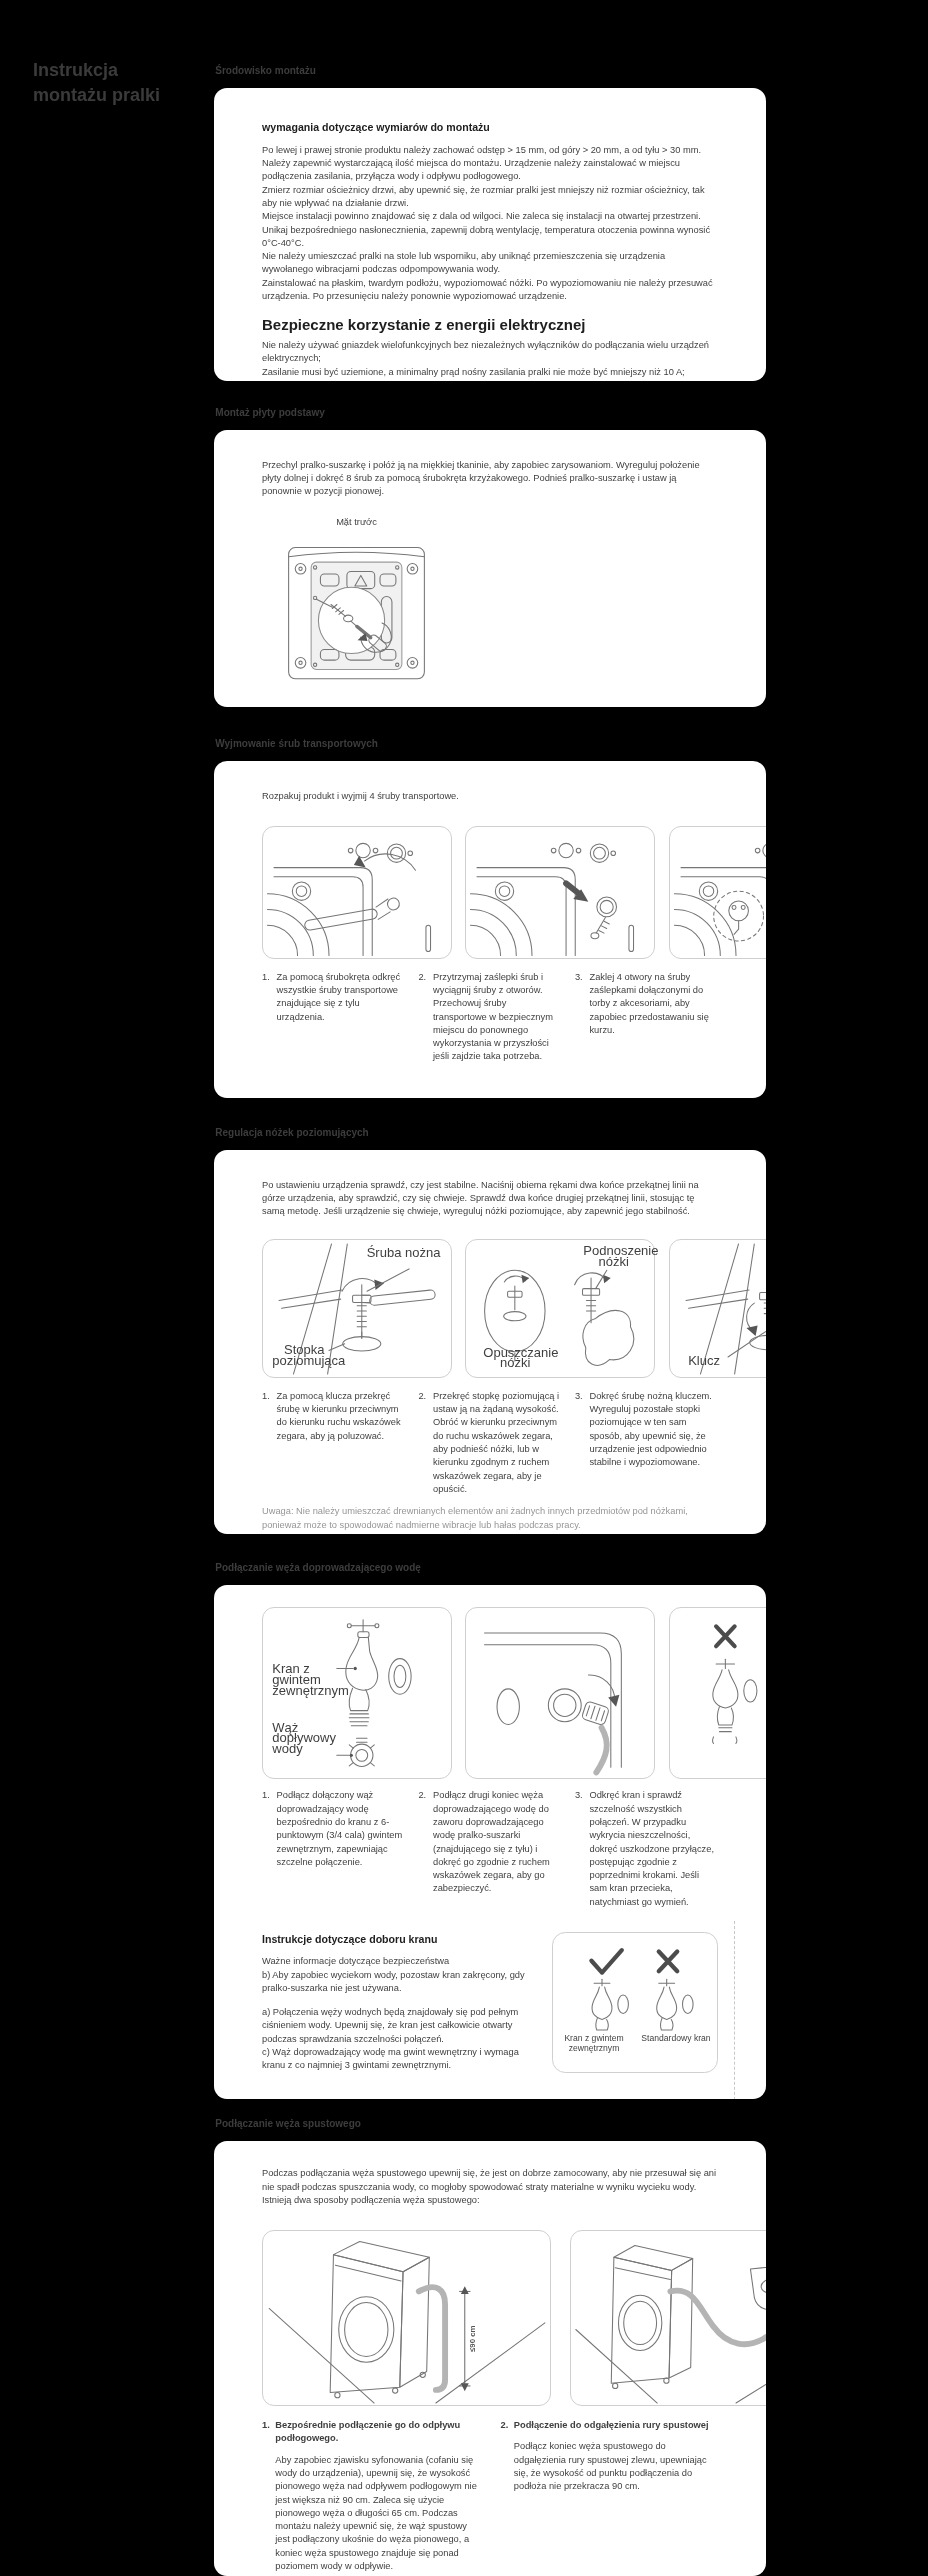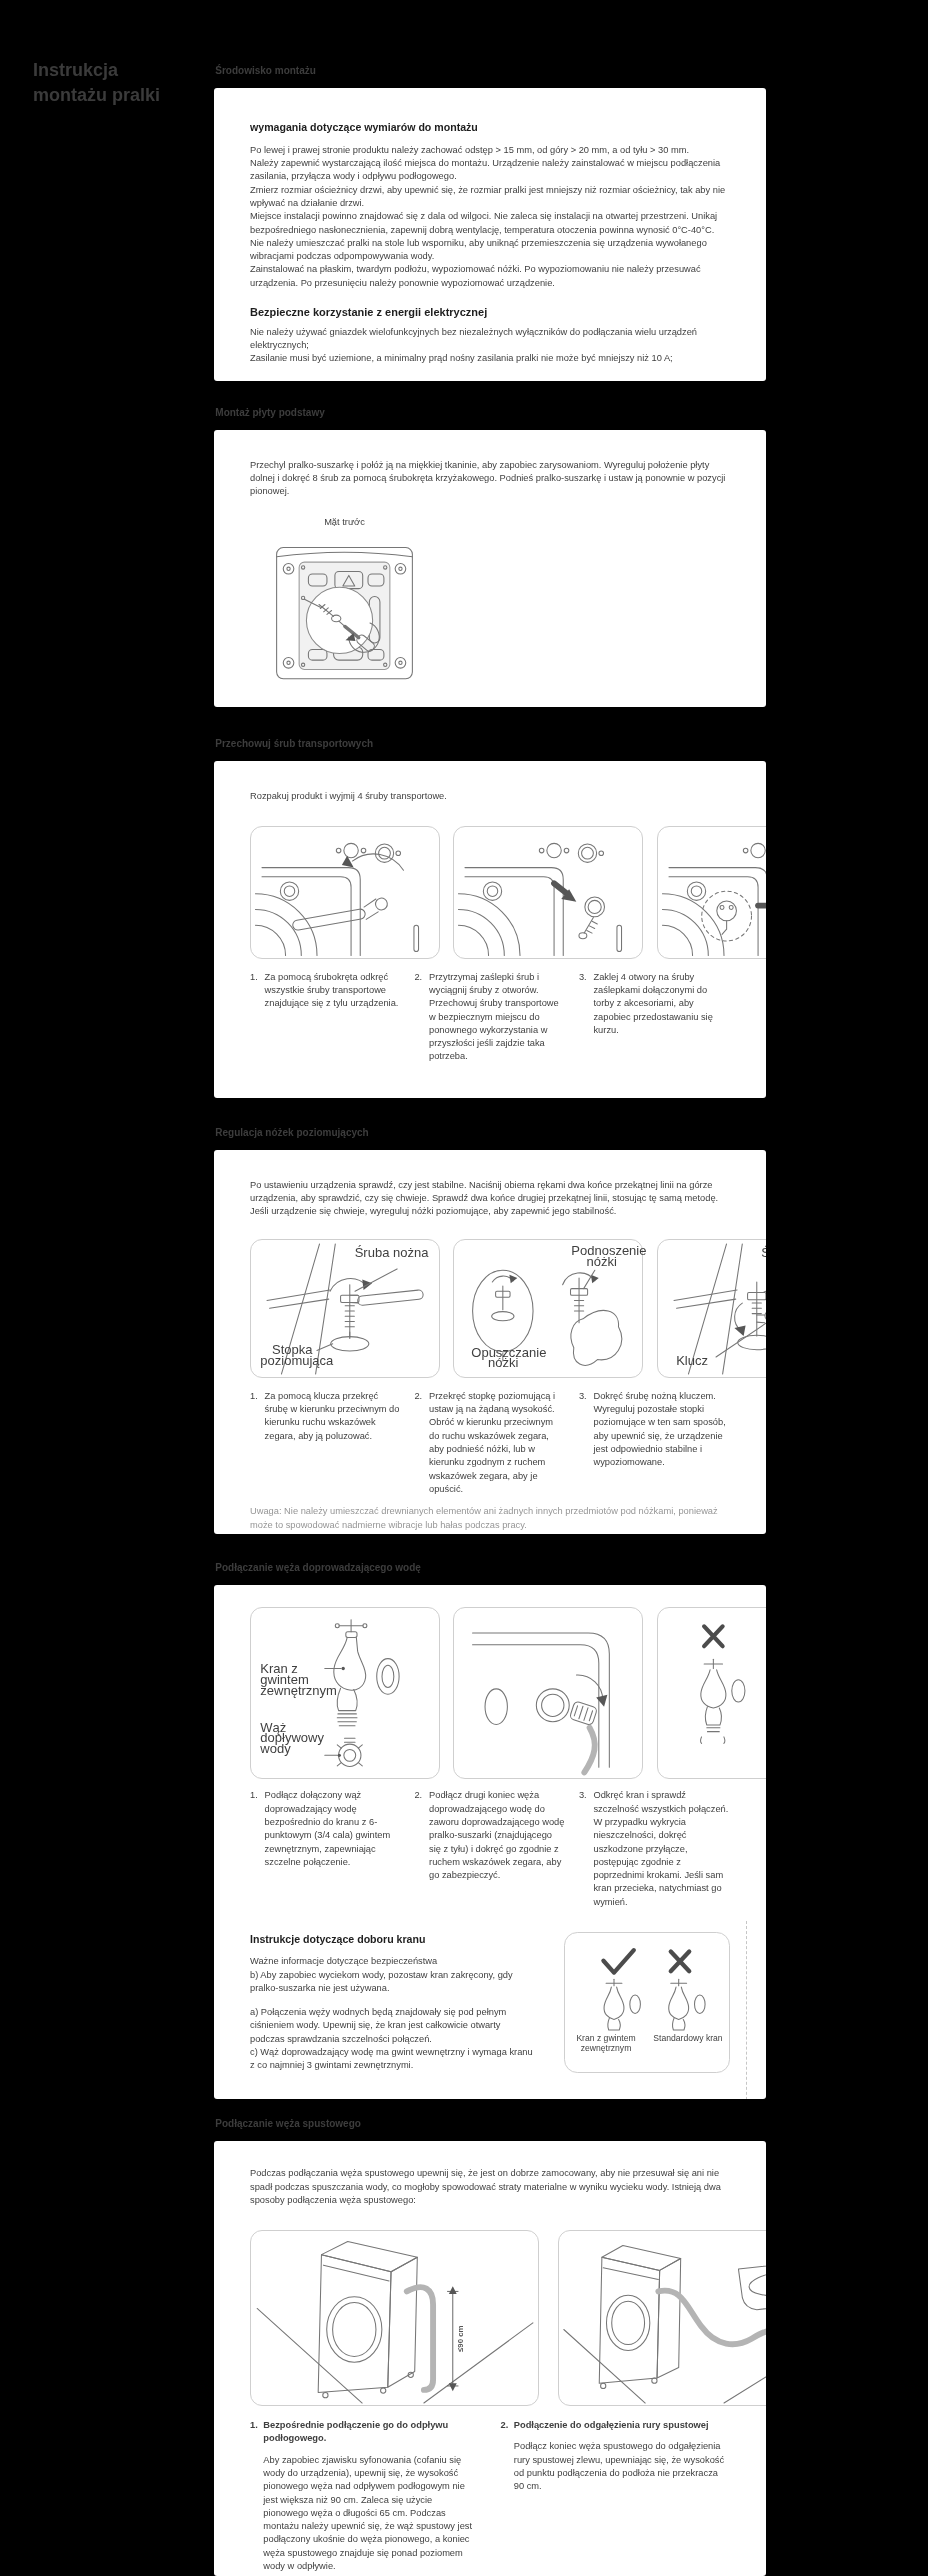--- a/index.html
+++ b/index.html
@@ -2,25 +2,25 @@
 <html style="font-size:10.6px"><head>
 <meta charset="utf-8">
 <style>
   html,body{margin:0;padding:0;background:#000;}
   .page{position:relative;width:929px;height:2576px;background:#000;overflow:hidden;
         font-family:"Liberation Sans",sans-serif;}
   .page-title{position:absolute;left:33px;top:58px;width:156px;font-size:18px;line-height:24.5px;
         font-weight:700;color:#3b3b3b;}
   .section{position:absolute;left:214px;width:552px;}
   .sec-h{font-size:10px;line-height:13.3px;font-weight:700;color:#3d3d3d;margin:0 0 10.6px 1.3px;}
-  .card{background:#fff;border-radius:3px;padding:0 36px;color:#3f3f3f;font-size:9.3px;
+  .card{background:#fff;border-radius:13px;padding:0 48px;color:#3f3f3f;font-size:9.3px;
         line-height:13.3px;overflow:hidden;box-sizing:border-box;}
   .card p{margin:0 0;}
   .heading{font-size:10.6px;line-height:14.6px;color:#1e1e1e;font-weight:700;margin:0 0 9.3px;}
-  .subheading{font-size:11px;line-height:14.6px;color:#1e1e1e;font-weight:700;margin:14.6px 0 6.6px;}
+  .subheading{font-size:15px;line-height:14.6px;color:#1e1e1e;font-weight:700;margin:14.6px 0 6.6px;}
   .figrow{display:flex;gap:13.3px;}
   .figbox{border:0.7px solid #cfcfcf;border-radius:12px;position:relative;background:#fff;
         flex:0 0 auto;box-sizing:border-box;}
   .steps{display:flex;gap:13.3px;margin-top:12px;}
   .step{flex:1;display:flex;}
   .step .n{flex:0 0 14.6px;}
   .note{color:#969696;margin-top:9.3px;}
   .figlabel{position:absolute;font-size:13px;line-height:10.6px;color:#3f3f3f;}
   .center{text-align:center;}
   .img-caption{font-size:9.3px;color:#3f3f3f;text-align:center;width:149px;margin-bottom:4px;}
@@ -113,21 +113,21 @@
               </g>
           </g>
           <path d="M151,136 A23,23 0 1 1 119,157"></path>
           <polygon class="fill" points="114,162 126,151 129,163"></polygon>
         </svg>
       </div>
     </div>
   </div>
 
   <div class="section" style="top:737px;">
-    <div class="sec-h">Przechowuj śrub transportowych</div>
+    <div class="sec-h">Wyjmowanie śrub transportowych</div>
     <div class="card" style="height:337px;padding-top:29px;">
       <p>Rozpakuj produkt i wyjmij 4 śruby transportowe.</p>
       <div class="figrow" style="margin-top:22.5px;">
 
         <div class="figbox" style="width:190px;height:133px;">
           <svg width="189" height="131" viewBox="0 0 287 200">
             <circle cx="152" cy="36" r="11"></circle>
               <circle cx="133" cy="36" r="3.5"></circle>
               <circle cx="171" cy="36" r="3.5"></circle>
             <circle cx="203" cy="40" r="14"></circle>

